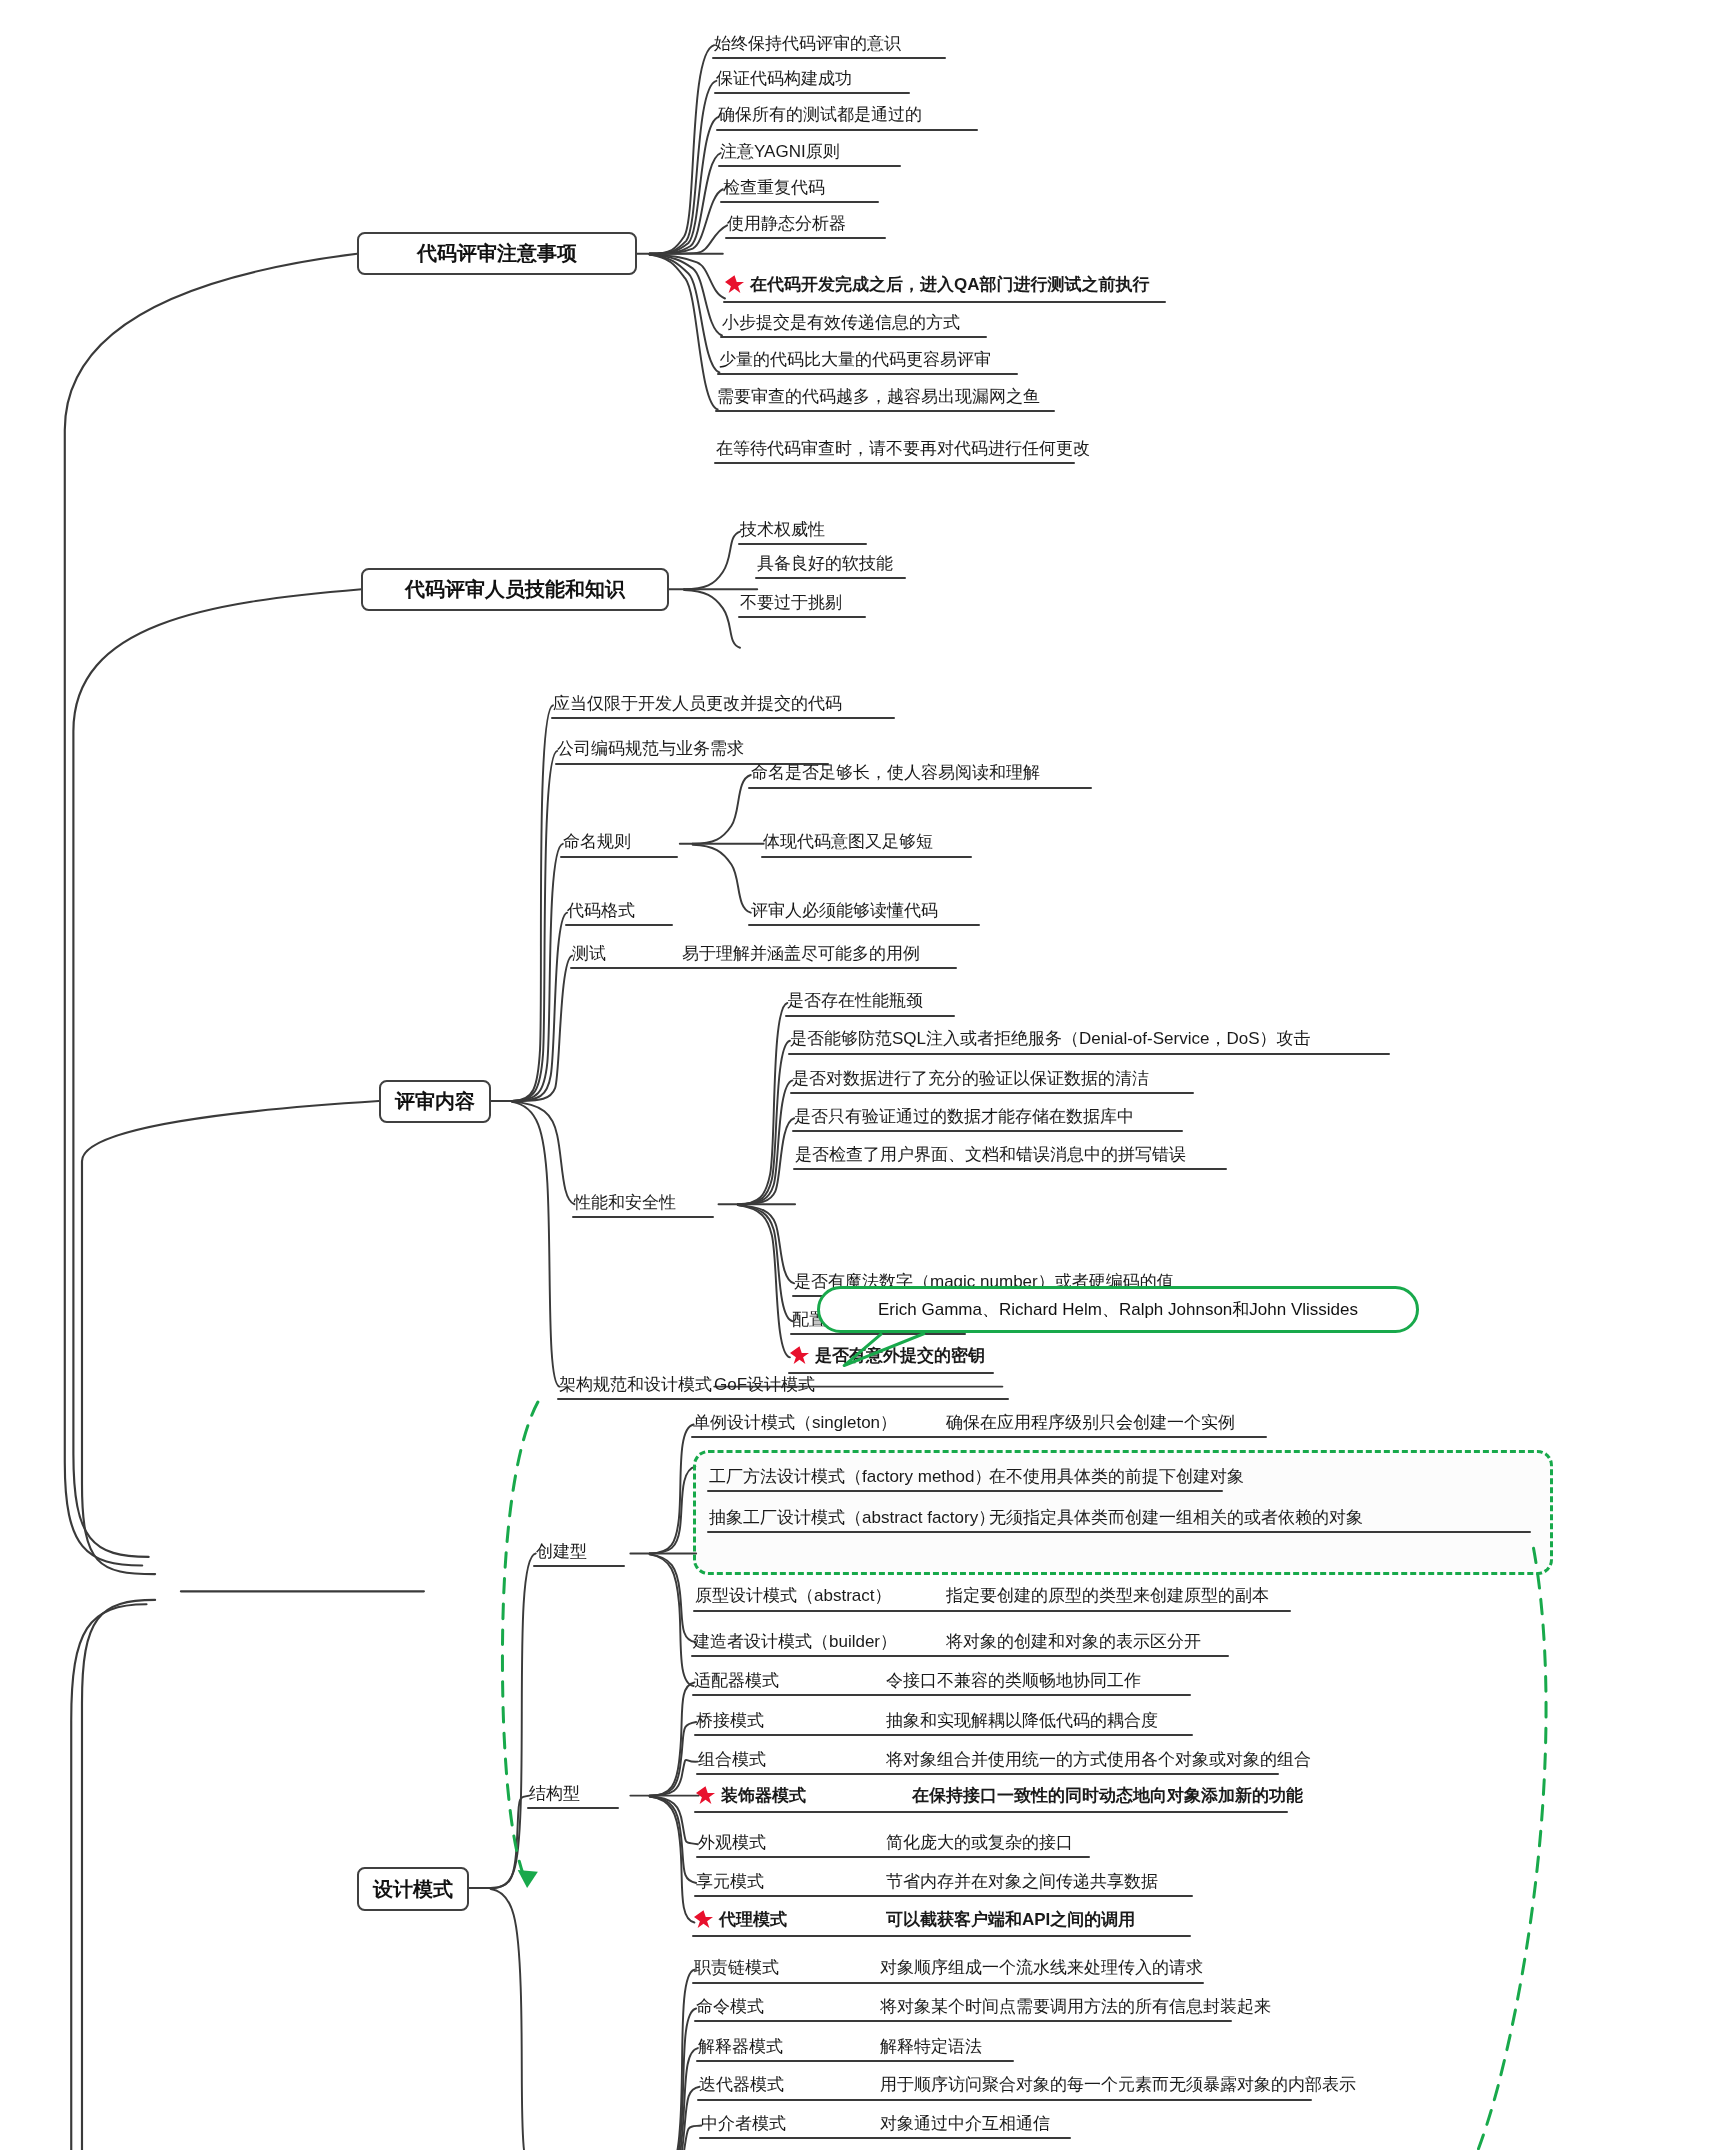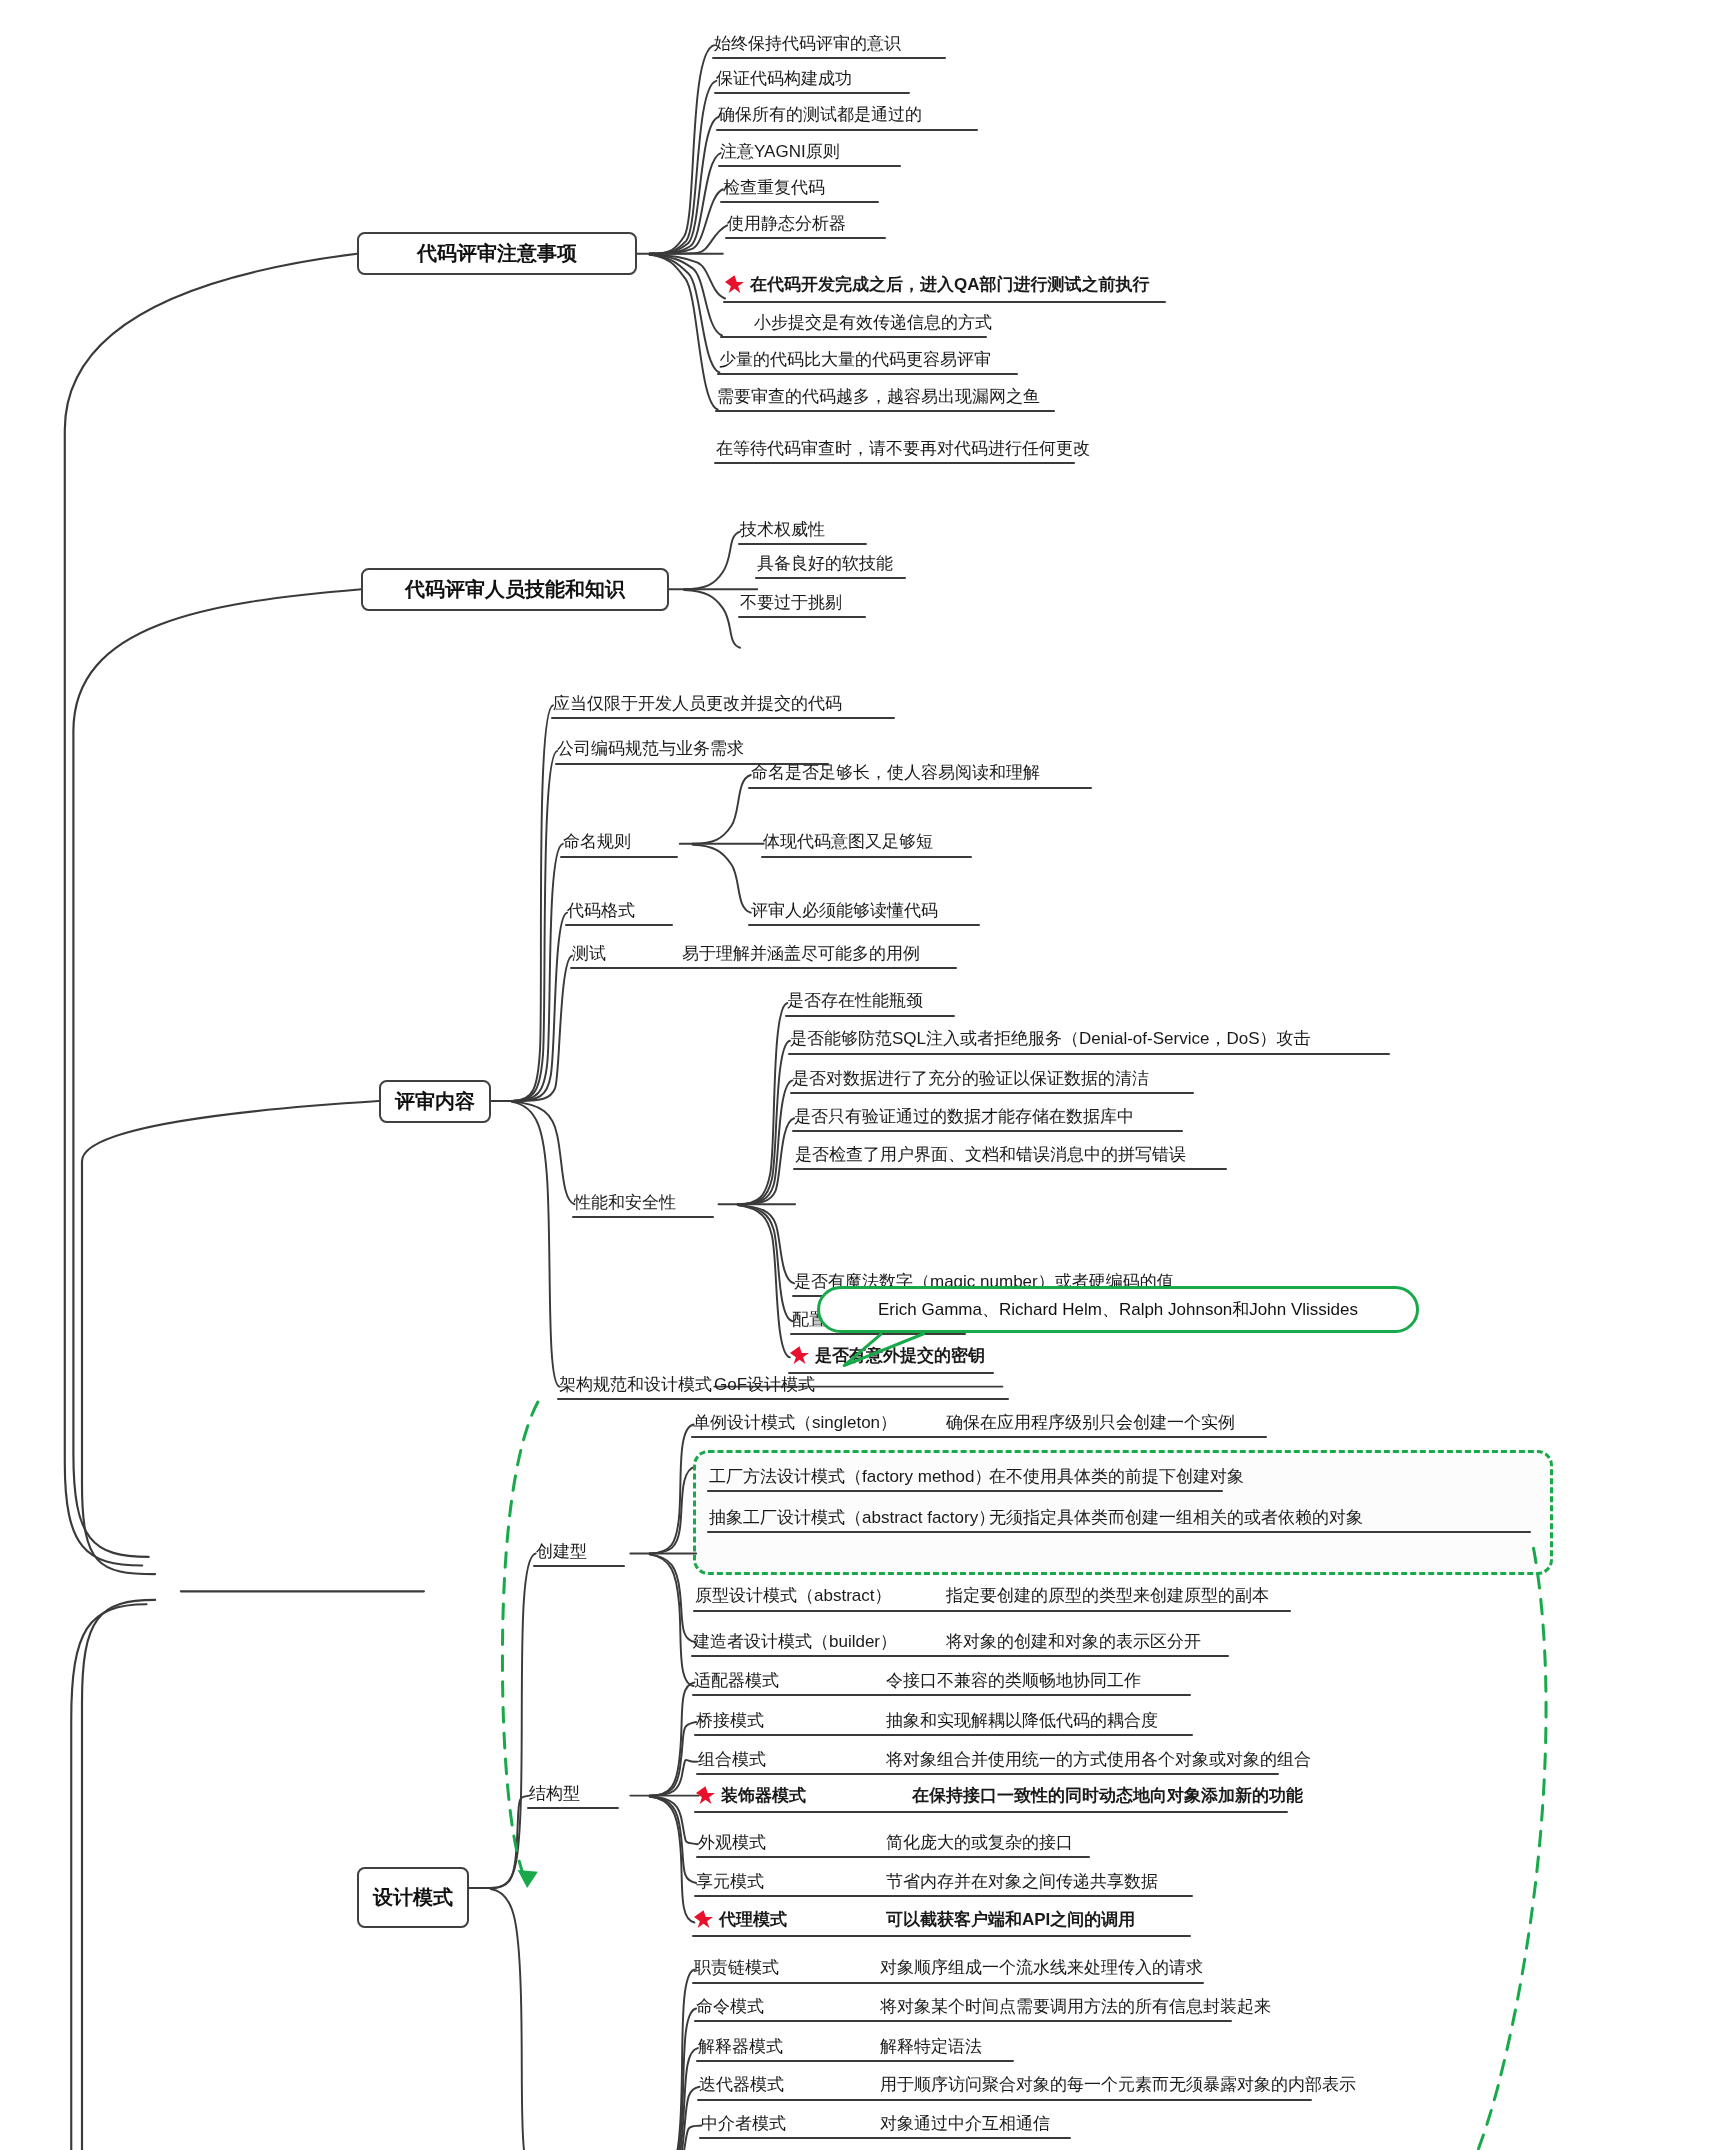--- a/index.html
+++ b/index.html
@@ -251,21 +251,21 @@
   </div>
 
   <div class="boxnode" style="left:361px; top:568px; width:308px; height:43px;">
     <span>代码评审人员技能和知识</span>
   </div>
 
   <div class="boxnode" style="left:379px; top:1080px; width:112px; height:43px;">
     <span>评审内容</span>
   </div>
 
-  <div class="boxnode" style="left:357px; top:1867px; width:112px; height:61px;">
+  <div class="boxnode" style="left:357px; top:1867px; width:112px; height:44px;">
     <span>设计模式</span>
   </div>
 
   <div class="leaf" style="left:714px; top:34px;">
       <span class="txt">始终保持代码评审的意识</span>
     </div>
   <div class="ul" style="left:712px; top:57px; width:234px;"></div>
 
   <div class="leaf" style="left:716px; top:69px;">
       <span class="txt">保证代码构建成功</span>
@@ -291,21 +291,21 @@
       <span class="txt">使用静态分析器</span>
     </div>
   <div class="ul" style="left:725px; top:237px; width:161px;"></div>
 
   <div class="leaf bold" style="left:725px; top:275px;">
     <span class="star"></span>
     <span class="txt">在代码开发完成之后，进入QA部门进行测试之前执行</span>
   </div>
   <div class="ul" style="left:723px; top:301px; width:443px;"></div>
 
-  <div class="leaf" style="left:722px; top:313px;margin-left:32px;">
+  <div class="leaf" style="left:722px; top:313px;">
       <span class="txt">小步提交是有效传递信息的方式</span>
     </div>
   <div class="ul" style="left:720px; top:336px; width:267px;"></div>
 
   <div class="leaf" style="left:719px; top:350px;">
       <span class="txt">少量的代码比大量的代码更容易评审</span>
     </div>
   <div class="ul" style="left:717px; top:373px; width:301px;"></div>
 
   <div class="leaf" style="left:717px; top:387px;">

